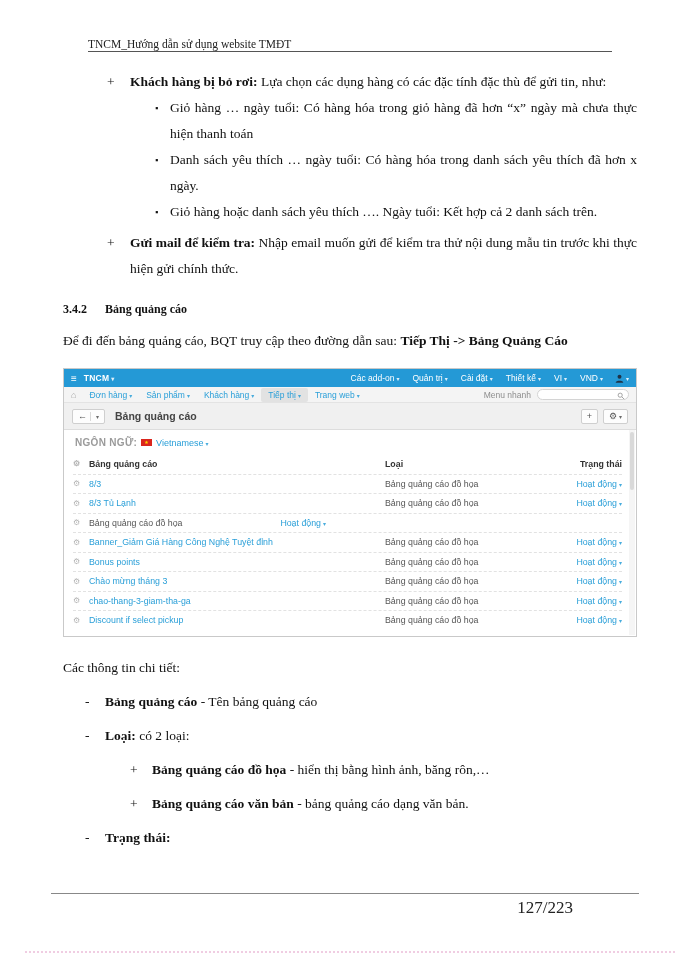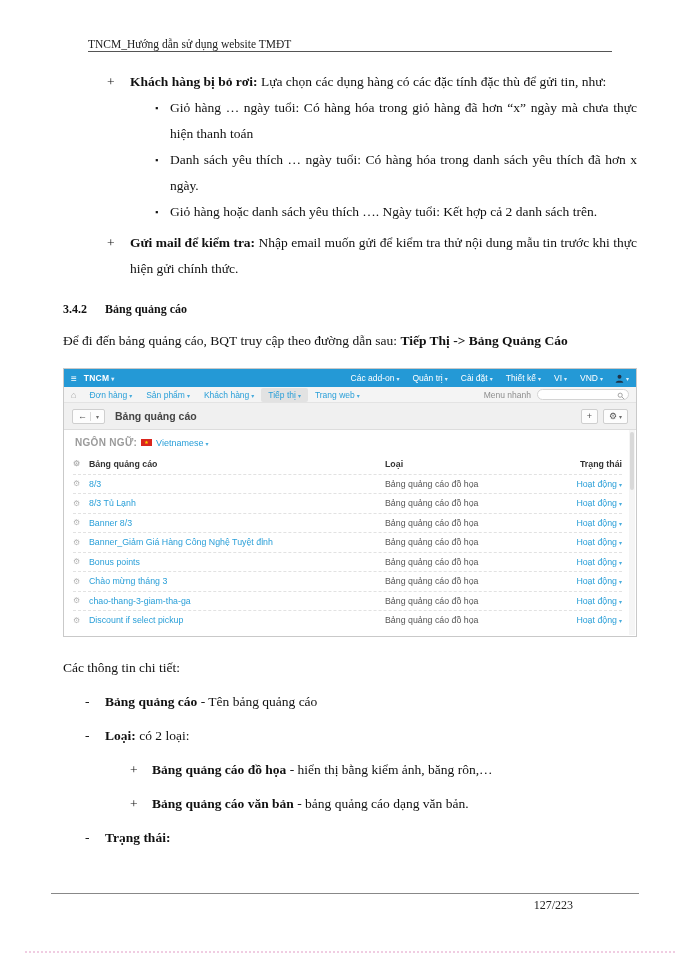--- a/index.html
+++ b/index.html
@@ -5,21 +5,21 @@
   * { margin:0; padding:0; box-sizing:border-box; }
   html,body { background:#fff; }
   .page { position:relative; width:700px; height:960px; background:#fff; overflow:hidden;
           font-family:"Liberation Serif", serif; color:#111; }
 
   
   .doc-header { position:absolute; left:88px; top:38px; width:524px;
                 font-size:11.5px; color:#222; padding-bottom:1px;
                 border-bottom:1.5px solid #555; }
   .doc-footer-line { position:absolute; left:51px; top:893px; width:588px; border-top:1.2px solid #888; }
-  .doc-footer-page { position:absolute; top:898px; right:127px; font-size:12px; color:#222; }
+  .doc-footer-page { position:absolute; top:898px; right:127px; font-size:17px; color:#222; }
   .bottom-dots { position:absolute; left:25px; right:25px; top:951px; border-top:2px dotted #f0cde2; }
 
   
   .doc-body { position:absolute; left:63px; top:64px; width:574px;
               font-size:13.5px; line-height:26px; text-align:justify; }
   .pitem { position:relative; padding-left:67px; margin-top:5px; }
   .pmark { position:absolute; left:44px; top:0; }
   .subitem { position:relative; padding-left:107px; }
   .submark { position:absolute; left:92px; top:0; font-size:9px; }
   .section-head { margin-top:14px; font-weight:bold; font-size:12px; }
@@ -218,21 +218,20 @@
 
   <div class="trow">
     <span class="c-handle">⚙</span>
     <span class="c-name">8/3 Tủ Lạnh</span>
     <span class="c-type">Bảng quảng cáo đồ họa</span>
     <span class="c-status"><span class="st">Hoạt động</span><span class="caret">▾</span></span>
   </div>
 
   <div class="trow">
     <span class="c-handle">⚙</span>
-    <span class="c-name">Banner 8/3</span>
     <span class="c-type">Bảng quảng cáo đồ họa</span>
     <span class="c-status"><span class="st">Hoạt động</span><span class="caret">▾</span></span>
   </div>
 
   <div class="trow">
     <span class="c-handle">⚙</span>
     <span class="c-name">Banner_Giảm Giá Hàng Công Nghệ Tuyệt đỉnh</span>
     <span class="c-type">Bảng quảng cáo đồ họa</span>
     <span class="c-status"><span class="st">Hoạt động</span><span class="caret">▾</span></span>
   </div>
@@ -280,21 +279,21 @@
     <b>Bảng quảng cáo</b><span class="dtext"> - Tên bảng quảng cáo</span>
   </div>
 
   <div class="ditem lv1">
     <span class="dmark">-</span>
     <b>Loại:</b><span class="dtext"> có 2 loại:</span>
   </div>
 
   <div class="ditem lv2">
     <span class="dmark">+</span>
-    <b>Bảng quảng cáo đồ họa</b><span class="dtext"> - hiển thị bằng kiểm ảnh, băng rôn,…</span>
+    <b>Bảng quảng cáo đồ họa</b><span class="dtext"> - hiển thị bằng hình ảnh, băng rôn,…</span>
   </div>
 
   <div class="ditem lv2">
     <span class="dmark">+</span>
     <b>Bảng quảng cáo văn bản</b><span class="dtext"> - bảng quảng cáo dạng văn bản.</span>
   </div>
 
   <div class="ditem lv1">
     <span class="dmark">-</span>
     <b>Trạng thái:</b><span class="dtext"></span>

